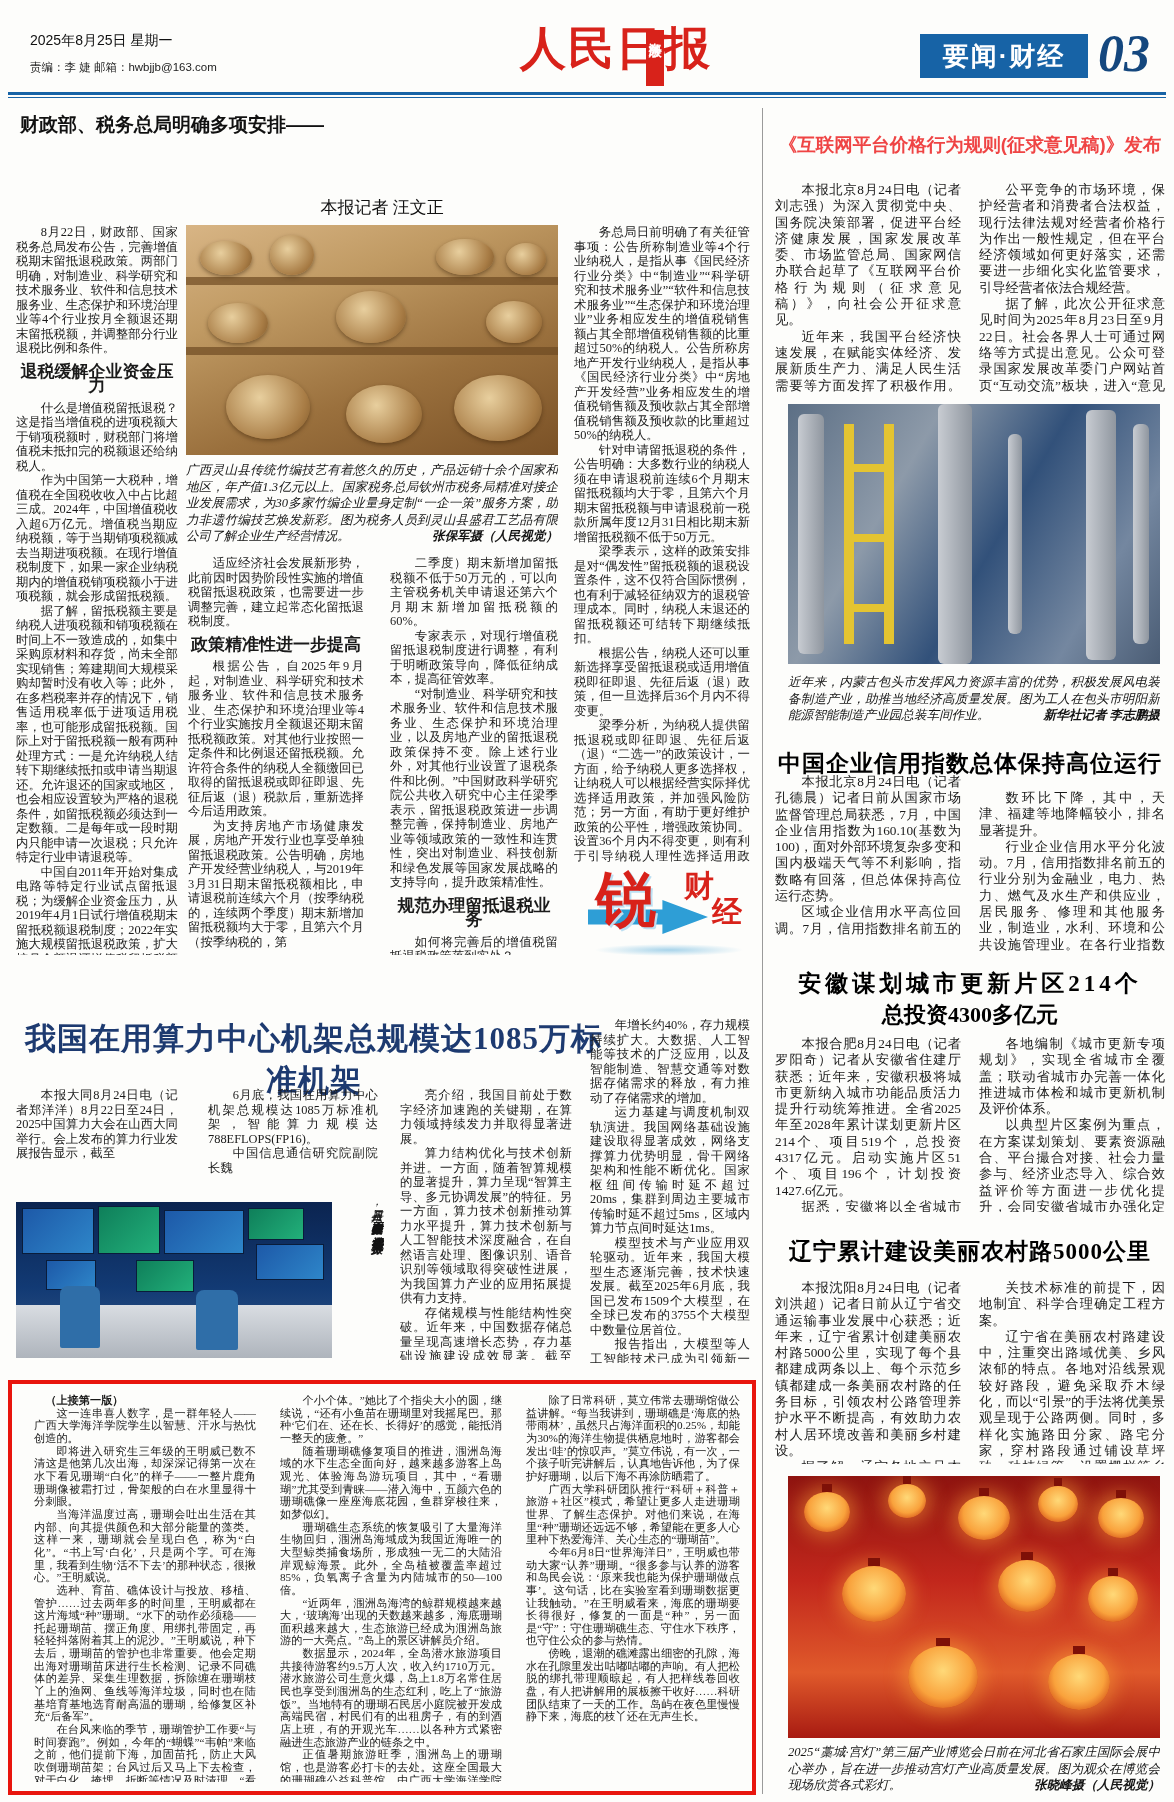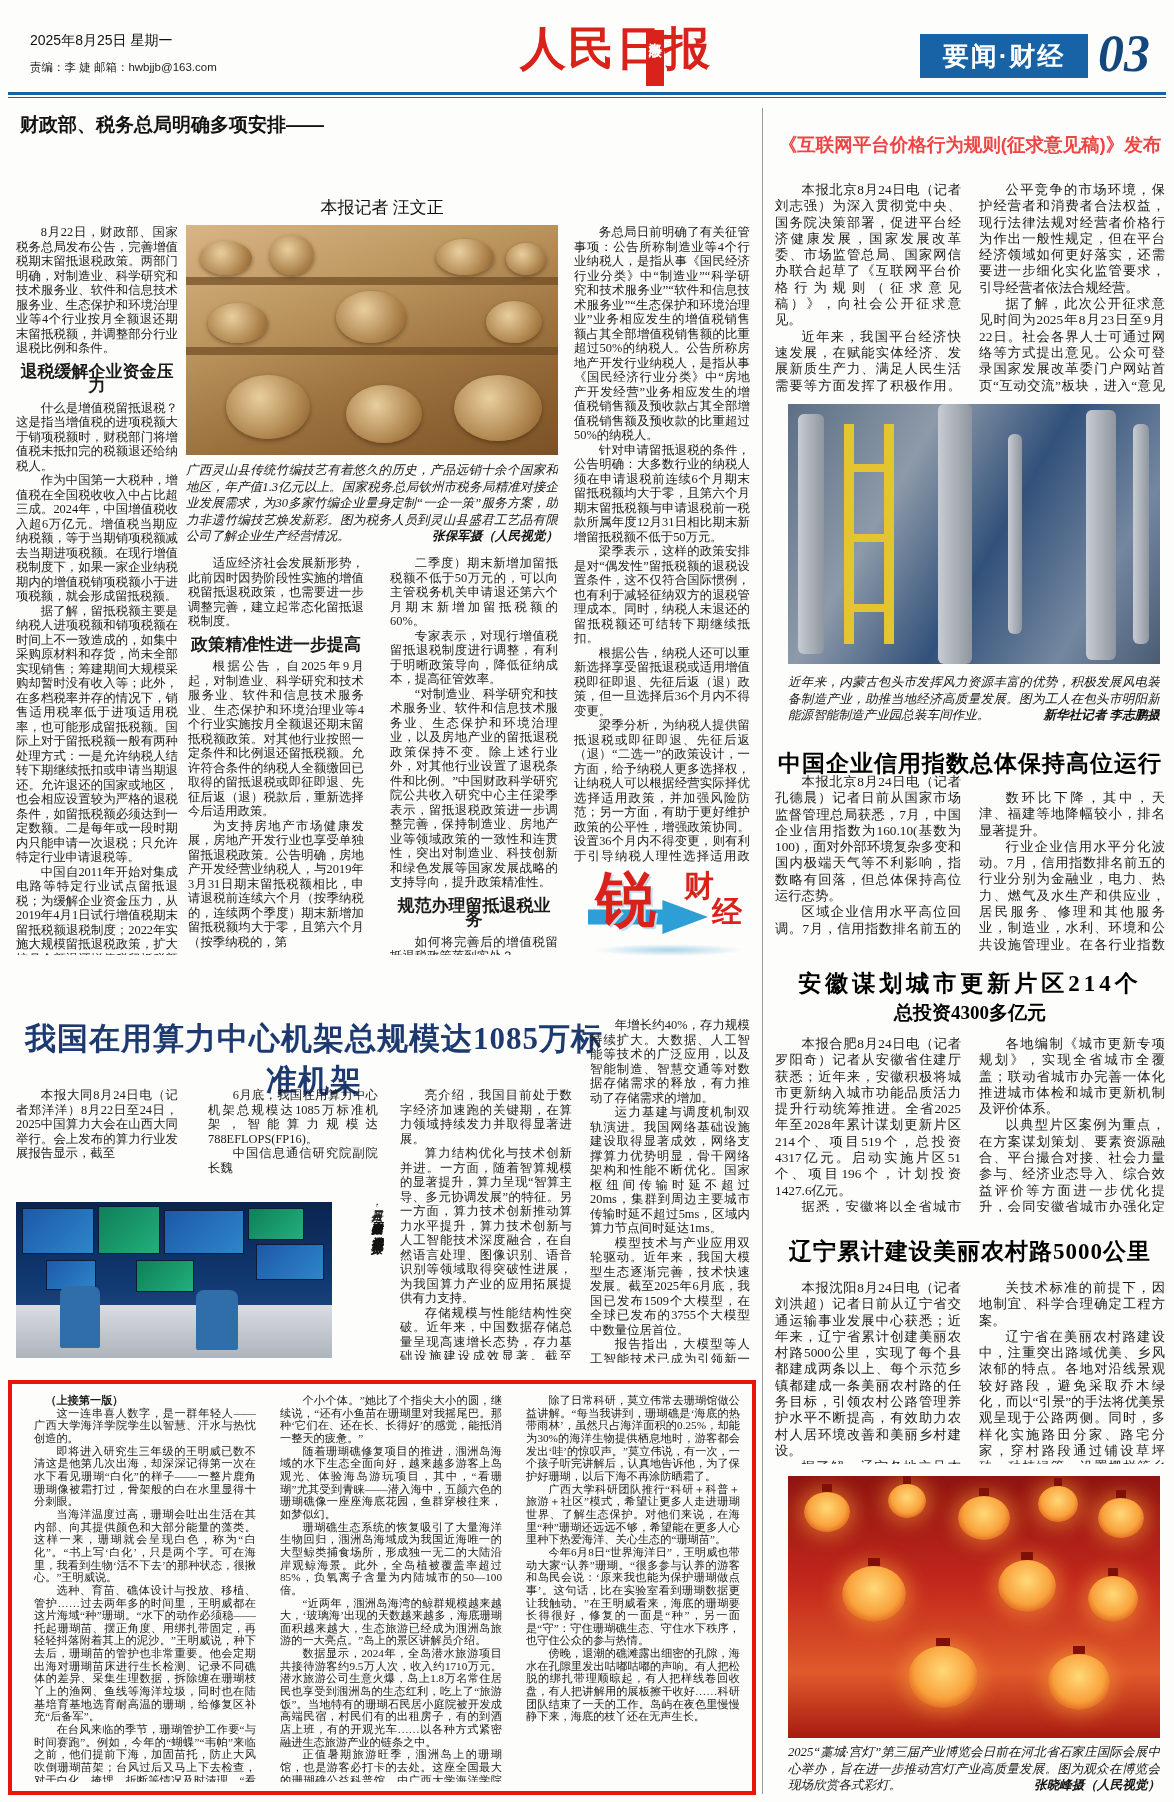--- a/index.html
+++ b/index.html
@@ -61,21 +61,21 @@
   
   .redbox{border:4px solid #e8150d;background:#fdfdfb;}
   .boxcol{font-size:11.2px;line-height:12.65px;text-align:justify;overflow:hidden;}
   .boxcol p{margin:0;text-indent:2em;}
   .boxcol .jump{font-weight:bold;text-indent:1em;}
   
   .r-head-sans{font-family:"Liberation Sans","DejaVu Sans",sans-serif;font-size:18.5px;font-weight:bold;
                text-align:center;color:#ef4444;}
   .r-head-serif{font-size:23px;font-weight:bold;text-align:center;color:#000;letter-spacing:1px;}
   .r-head-serif.sp{letter-spacing:4px;}
-  .r-subhead{font-size:19px;font-weight:bold;text-align:center;color:#000;}
+  .r-subhead{font-size:22px;font-weight:bold;text-align:center;color:#000;}
   .rcol{font-size:13.3px;line-height:16.3px;text-align:justify;overflow:hidden;}
   .rcol p{margin:0;text-indent:2em;}
 </style>
 </head>
 <body>
 
 <div id="page">
 
   <div class="abs hdr-date" style="left:30px;top:32px;">2025年8月25日  星期一</div>
   <div class="abs hdr-editor" style="left:30px;top:60px;">责编：李  婕      邮箱：hwbjjb@163.com</div>

